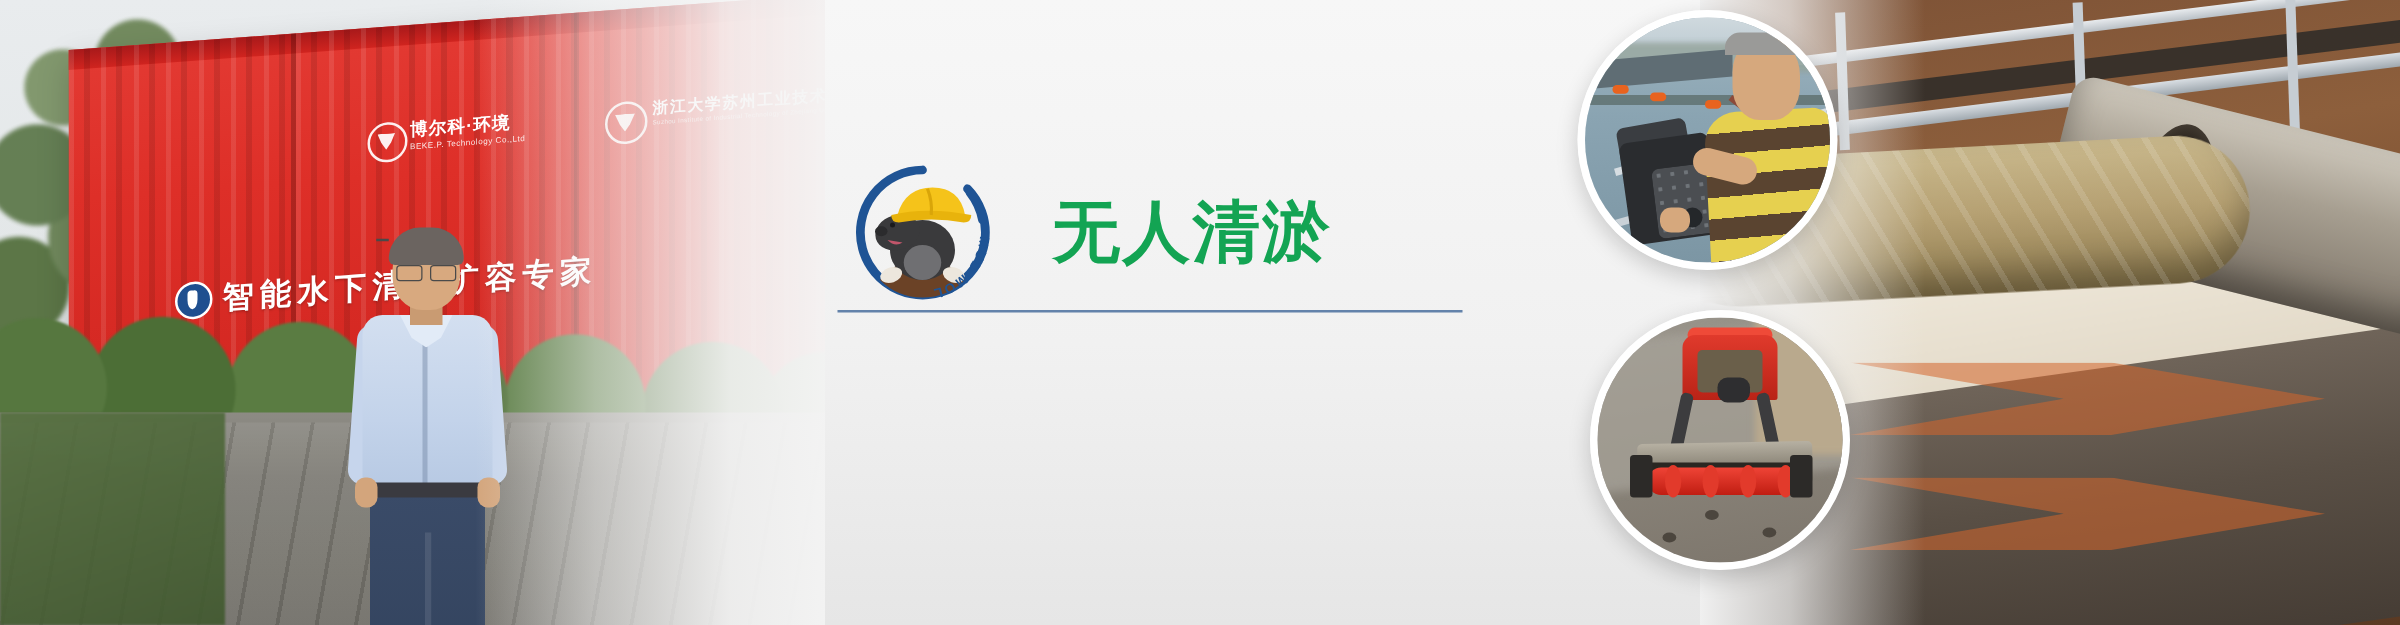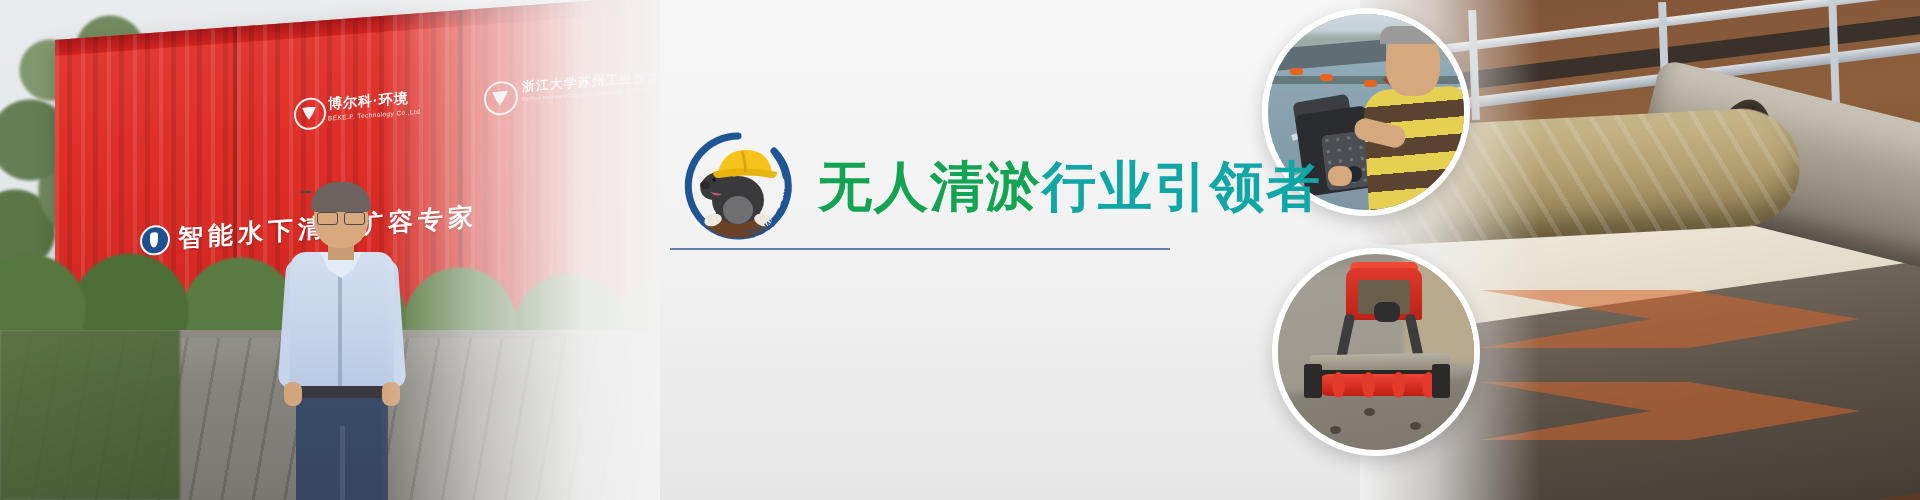--- a/index.html
+++ b/index.html
@@ -197,21 +197,21 @@
 
   
   .center{position:absolute;left:660px;top:0;width:760px;height:500px;}
   .brand-row{position:absolute;left:20px;top:128px;display:flex;align-items:center;gap:22px;}
 
   .logo{position:relative;width:116px;height:116px;flex:0 0 116px;}
   .logo svg{display:block;width:116px;height:116px;}
 
   .headline{display:flex;align-items:baseline;white-space:nowrap;
     font-weight:700;font-size:54px;letter-spacing:2px;line-height:1;}
-  .hl-a{color:#13a453;}
+  .hl-a{color:#13a453;margin-left:24px;}
   .hl-b{color:#0fa6a6;}
 
   .divider{position:absolute;left:10px;top:248px;width:500px;height:2px;background:#4a6f9e;opacity:.85;}
 </style>
 </head>
 <body>
 
 <div class="banner">
 
   <div class="left-photo">
@@ -373,21 +373,20 @@
             <path id="arc" d="M104 58 a46 46 0 0 1 -36 45"></path>
           </defs>
           <text font-family="Liberation Sans, sans-serif" font-size="11" font-weight="700" fill="#1f5495" letter-spacing="1.4">
             <textPath href="#arc" startOffset="4%">MUD MOLE</textPath>
           </text>
         </svg>
       </div>
 
       <div class="headline">
         <span class="hl-a">无人清淤</span>
-        <span class="hl-b">行业引领者</span>
       </div>
 
     </div>
 
     <div class="divider"></div>
   </div>
 
 </div>
 
 </body></html>

